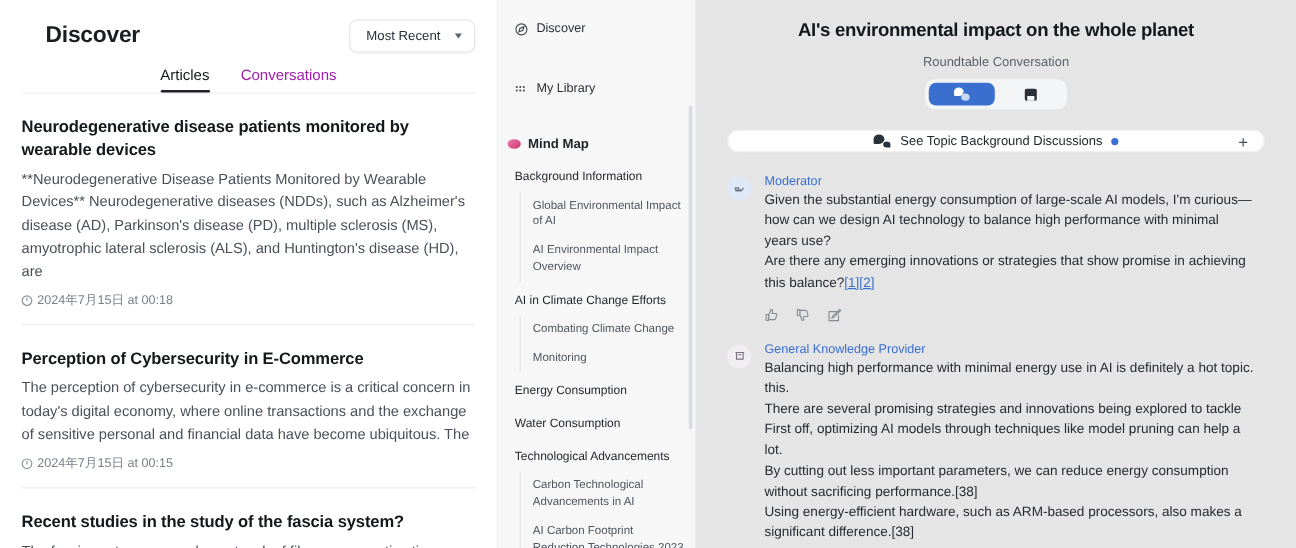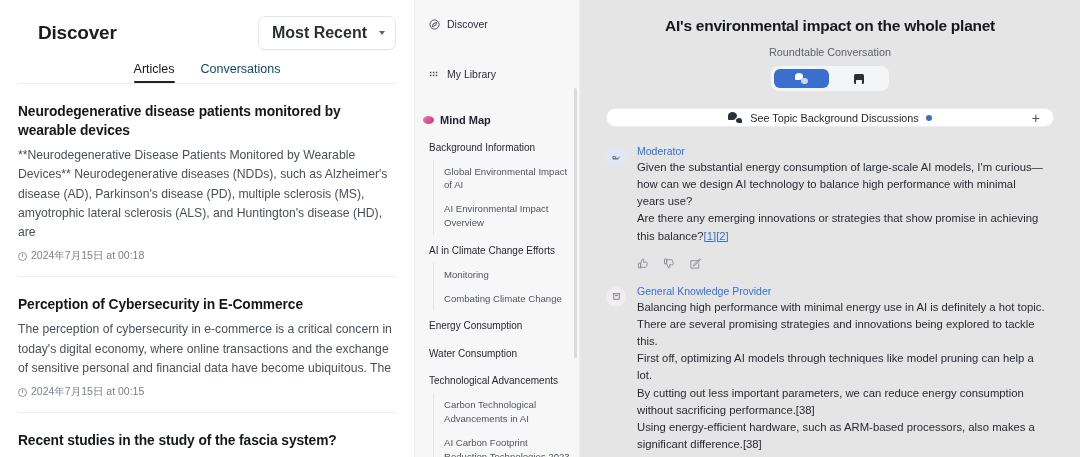--- a/index.html
+++ b/index.html
@@ -20,26 +20,26 @@
     display: flex; align-items: center; justify-content: space-between;
     padding: 16px 2px 10px 22px;
   }
   .discover-title { font-size: 19px; font-weight: 700; color: #1a1d21; letter-spacing: -0.2px; }
   .sort-btn {
     display: flex; align-items: center; gap: 12px;
     border: 1px solid #e4e6ea; border-radius: 7px;
     padding: 7px 10px 7px 13px; background: #fff;
     box-shadow: 0 1px 1px rgba(16,24,40,.03);
   }
-  .sort-btn-label { font-size: 16px; color: #2b2f36; font-weight: 700; }
+  .sort-btn-label { font-size: 11px; color: #2b2f36; font-weight: 400; }
   .caret { width: 0; height: 0; border-left: 3.5px solid transparent;
            border-right: 3.5px solid transparent; border-top: 4.5px solid #5d636e; }
 
   .tabs-row { display: flex; justify-content: center; gap: 26px; padding-top: 2px; }
-  .tab { font-size: 12.5px; color: #0c4a6e; padding-bottom: 7px; position: relative; }
+  .tab { font-size: 12.5px; color: #a21caf; padding-bottom: 7px; position: relative; }
   .tab.active { color: #14171c; }
   .tab.active::after {
     content: ""; position: absolute; left: 0; right: 0; bottom: 0;
     height: 2px; background: #1f2329; border-radius: 2px;
   }
   .tabs-underline { height: 1px; background: #eceef1; margin: 0 2px; }
 
   .article-list { padding: 0 2px; }
   .article {
     padding: 18px 0 13px 0; border-bottom: 1px solid #eceef1;
@@ -245,22 +245,22 @@
     </div>
 
     <div class="nav-section">Background Information</div>
     <div class="nav-sub-wrap">
       <div class="nav-sub">Global Environmental Impact of AI</div>
       <div class="nav-sub">AI Environmental Impact Overview</div>
     </div>
 
     <div class="nav-section">AI in Climate Change Efforts</div>
     <div class="nav-sub-wrap">
+      <div class="nav-sub">Combating Climate Change</div>
       <div class="nav-sub">Monitoring</div>
-      <div class="nav-sub">Combating Climate Change</div>
     </div>
 
     <div class="nav-section">Energy Consumption</div>
     <div class="nav-section">Water Consumption</div>
 
     <div class="nav-section">Technological Advancements</div>
     <div class="nav-sub-wrap">
       <div class="nav-sub">Carbon Technological Advancements in AI</div>
       <div class="nav-sub">AI Carbon Footprint Reduction Technologies 2023</div>
     </div>
@@ -339,22 +339,22 @@
 
       <div class="msg">
         <div class="avatar gkp">
           <svg width="11" height="11" viewBox="0 0 12 12">
             <path d="M2 3 h8 M3 3 v6 h6 v-6 M4.5 5 h3" stroke="#7b7280" stroke-width="1" fill="none"></path>
           </svg>
         </div>
         <div class="msg-body">
           <div class="msg-author">General Knowledge Provider</div>
           <div class="msg-line">Balancing high performance with minimal energy use in AI is definitely a hot topic.</div>
+          <div class="msg-line">this.</div>
           <div class="msg-line">There are several promising strategies and innovations being explored to tackle</div>
-          <div class="msg-line">this.</div>
           <div class="msg-line">First off, optimizing AI models through techniques like model pruning can help a</div>
           <div class="msg-line">lot.</div>
           <div class="msg-line">By cutting out less important parameters, we can reduce energy consumption</div>
           <div class="msg-line">without sacrificing performance.[38]</div>
           <div class="msg-line">Using energy-efficient hardware, such as ARM-based processors, also makes a</div>
           <div class="msg-line">significant difference.[38]</div>
 
         </div>
       </div>
 

